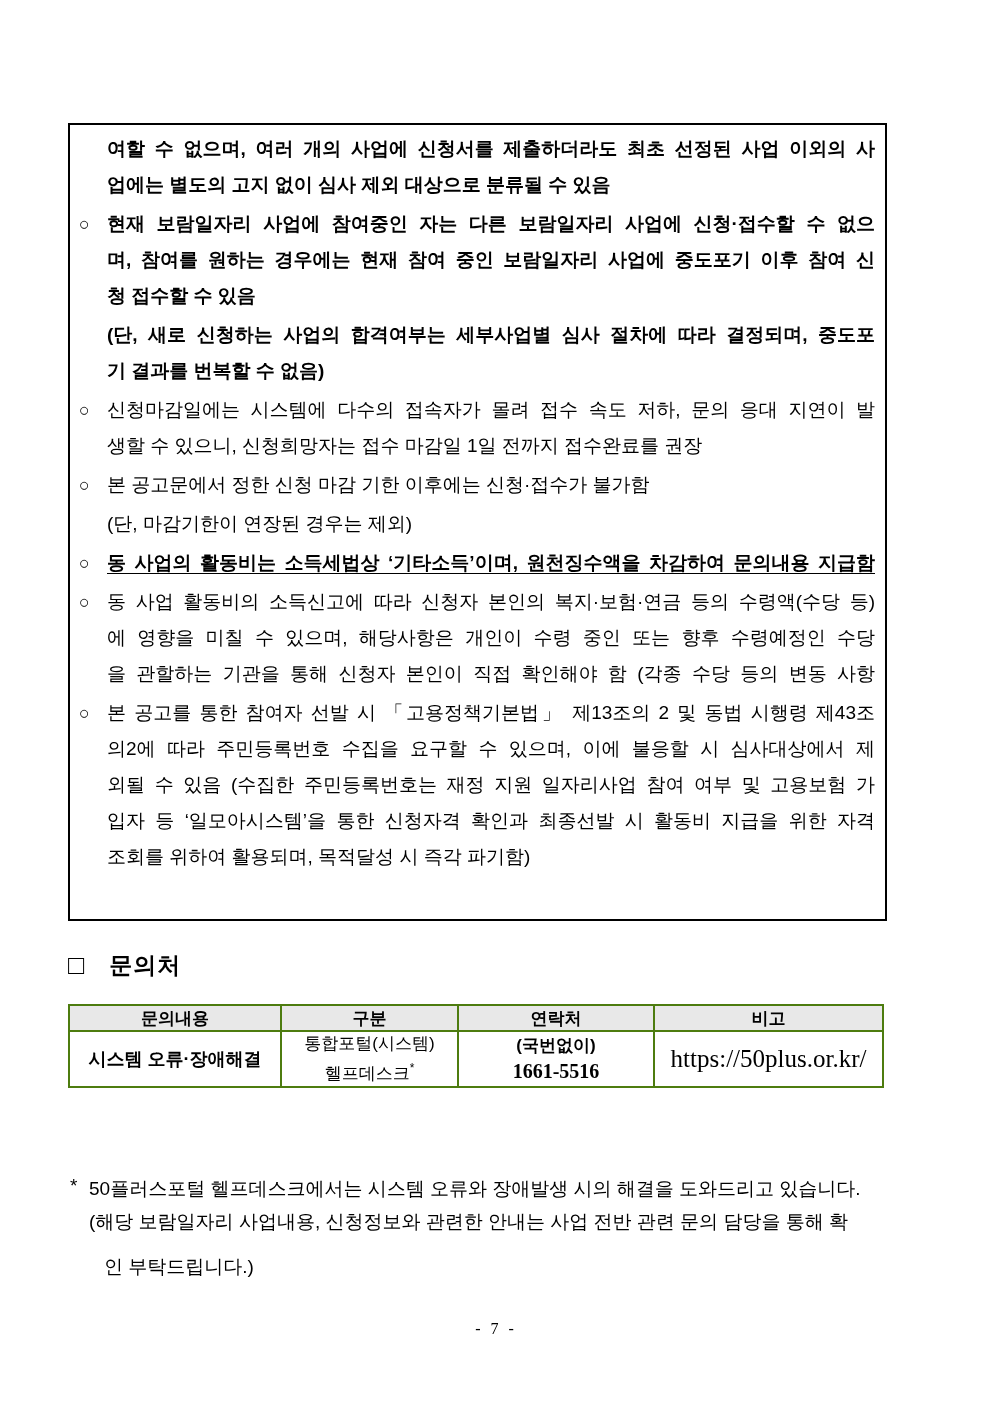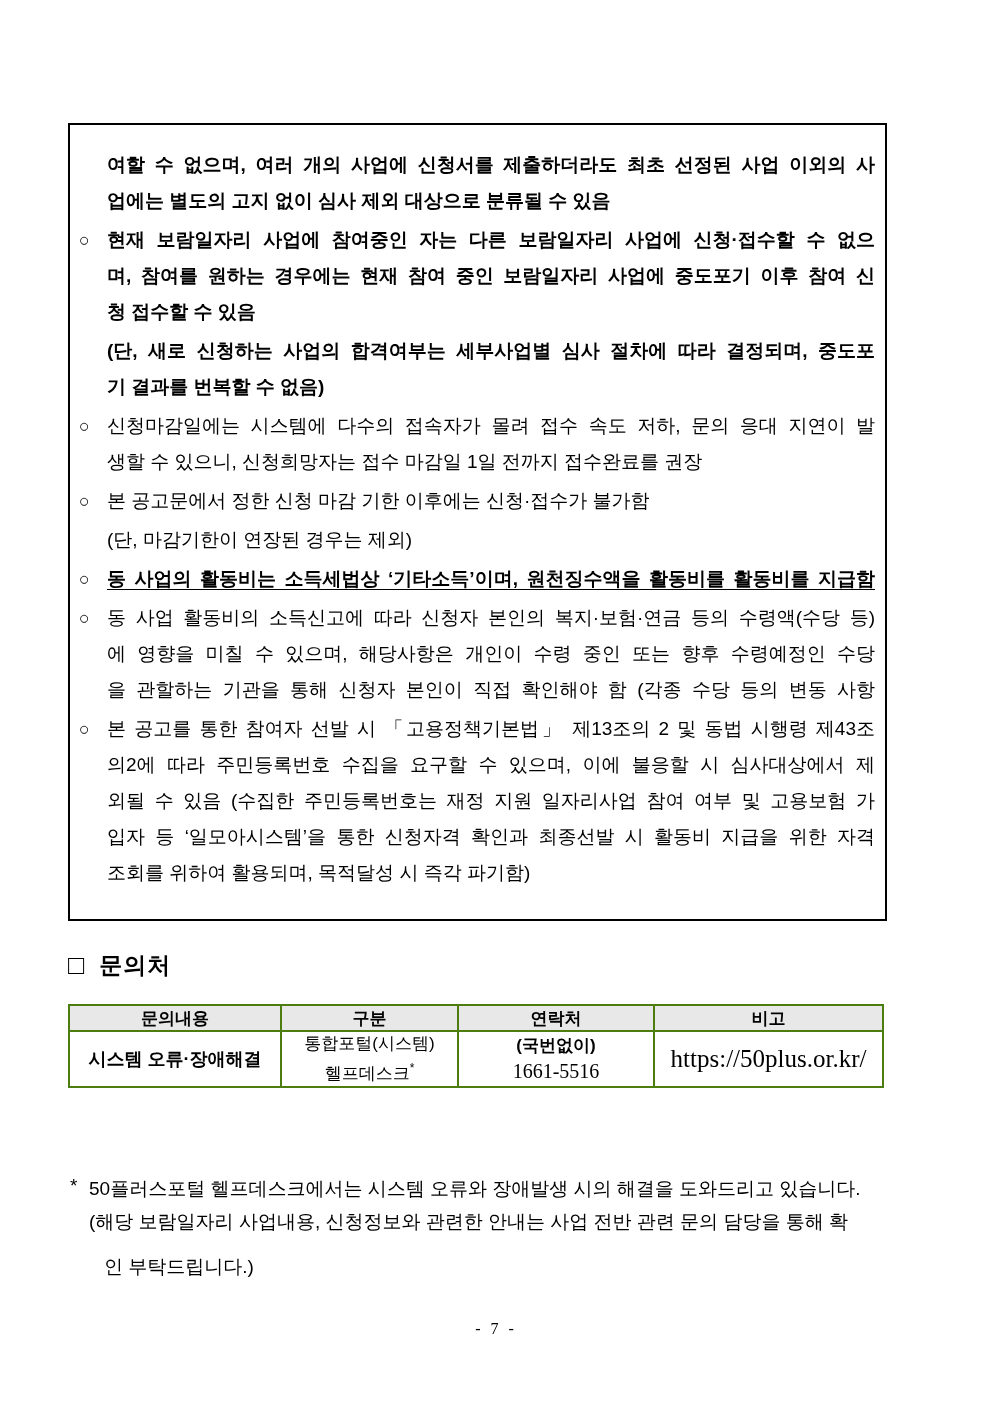--- a/index.html
+++ b/index.html
@@ -7,50 +7,50 @@
     position:relative; width:992px; height:1403px; background:#ffffff;
     font-family:"Liberation Sans", sans-serif; color:#000;
   }
   
   .notice-box {
     position:absolute; left:68px; top:123px; width:819px; height:798px;
     border:2px solid #000; box-sizing:border-box;
     padding:6px 10px 0 8px; overflow:hidden;
   }
   .para { position:relative; padding-left:29px; font-size:19px; line-height:36px; margin-top:3px; }
-  .para.first { margin-top:16px; }
+  .para.first { margin-top:0; }
   .para.bold { font-weight:bold; }
   .para .mark { position:absolute; left:1px; top:0; font-size:18px; }
   .line { text-align:justify; text-align-last:justify; white-space:nowrap; }
   .line.last { text-align-last:left; }
   .line.u { text-decoration:underline; text-underline-offset:4px; }
   
   .contact-heading { position:absolute; left:68px; top:950px; display:flex; align-items:center; }
   .contact-heading .square { font-size:27px; line-height:27px; font-weight:normal; }
-  .contact-heading .htext { font-size:23px; font-weight:bold; margin-left:15px; letter-spacing:1px; }
+  .contact-heading .htext { font-size:23px; font-weight:bold; margin-left:25px; letter-spacing:1px; }
   
   table.contact-table {
     position:absolute; left:68px; top:1004px; width:814px;
     border-collapse:collapse; table-layout:fixed; border:2px solid #000;
   }
   .contact-table th, .contact-table td {
     border:2px solid #4d7c0f; text-align:center; vertical-align:middle; padding:0 2px;
     overflow:hidden;
   }
   .contact-table th { background:#e8e8e8; font-size:17px; font-weight:bold; height:24px; }
   .contact-table tr.r1 td { height:77px; }
   .contact-table tr.r2 td { height:53px; }
   .cell-inquiry1 { font-weight:bold; font-size:17px; line-height:21px; }
   .cell-division1 { font-size:17px; }
   .cell-phone1 { font-family:"Liberation Serif", serif; font-size:21px; line-height:29px; }
   .cell-inquiry2 { font-weight:bold; font-size:18px; }
   .cell-division2 { font-size:17px; line-height:24px;margin-left:36px; }
   .sup { vertical-align:super; font-size:12px; }
   .phone-prefix { font-weight:bold; font-size:17px; line-height:24px; }
-  .phone-num { font-family:"Liberation Serif", serif; font-size:20px; line-height:26px; }
+  .phone-num { font-family:"Liberation Serif", serif; font-size:20px; line-height:26px;font-weight:bold; }
   .cell-url { font-family:"Liberation Serif", serif; font-size:25px; }
   
   .footnote { position:absolute; left:68px; top:1172px; width:855px; font-size:19px; line-height:33px; }
   .footnote .fmark { position:absolute; left:2px; top:-3px; font-size:19px; }
   .fn-line { padding-left:21px; white-space:nowrap; }
   .fn-line.indent2 { padding-left:36px;margin-top:12px; }
   
   .page-num {
     position:absolute; left:0; top:1320px; width:100%; text-align:center;
     font-family:"Liberation Serif", serif; font-size:16px; letter-spacing:3px;
@@ -90,21 +90,21 @@
       <span class="mark">○</span>
       <div class="line last">본 공고문에서 정한 신청 마감 기한 이후에는 신청·접수가 불가함</div>
     </div>
 
     <div class="para">
       <div class="line last">(단, 마감기한이 연장된 경우는 제외)</div>
     </div>
 
     <div class="para bold">
       <span class="mark">○</span>
-      <div class="line u">동 사업의 활동비는 소득세법상 ‘기타소득’이며, 원천징수액을 활동비를 활동비를 지급함</div>
+      <div class="line u">동 사업의 활동비는 소득세법상 ‘기타소득’이며, 원천징수액을 차감하여 문의내용 지급함</div>
     </div>
 
     <div class="para">
       <span class="mark">○</span>
       <div class="line">동 사업 활동비의 소득신고에 따라 신청자 본인의 복지·보험·연금 등의 수령액(수당 등)</div>
       <div class="line">에 영향을 미칠 수 있으며, 해당사항은 개인이 수령 중인 또는 향후 수령예정인 수당</div>
       <div class="line">을 관할하는 기관을 통해 신청자 본인이 직접 확인해야 함 (각종 수당 등의 변동 사항</div>
     </div>
 
     <div class="para">

